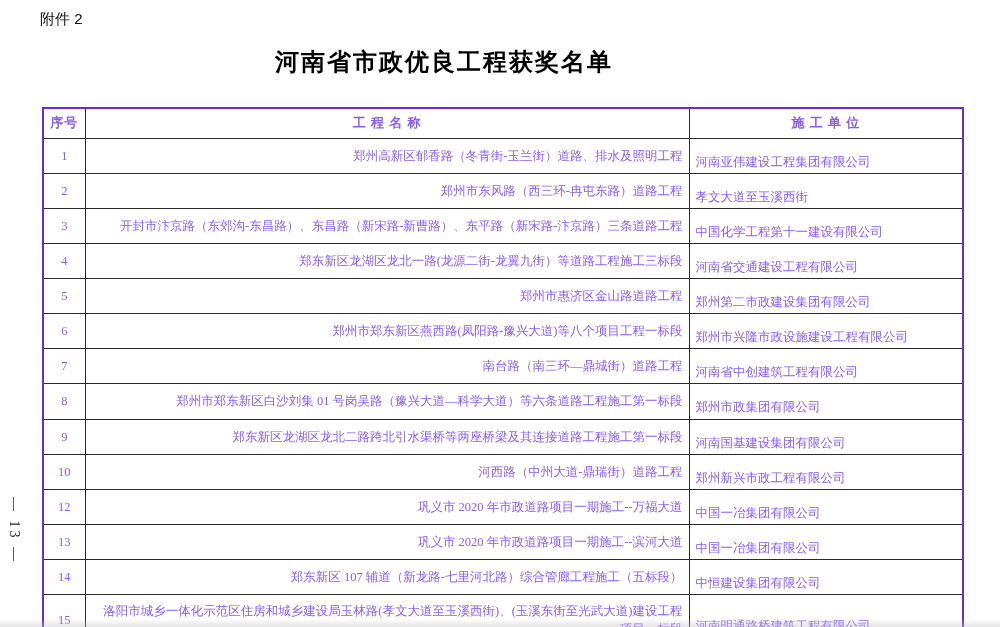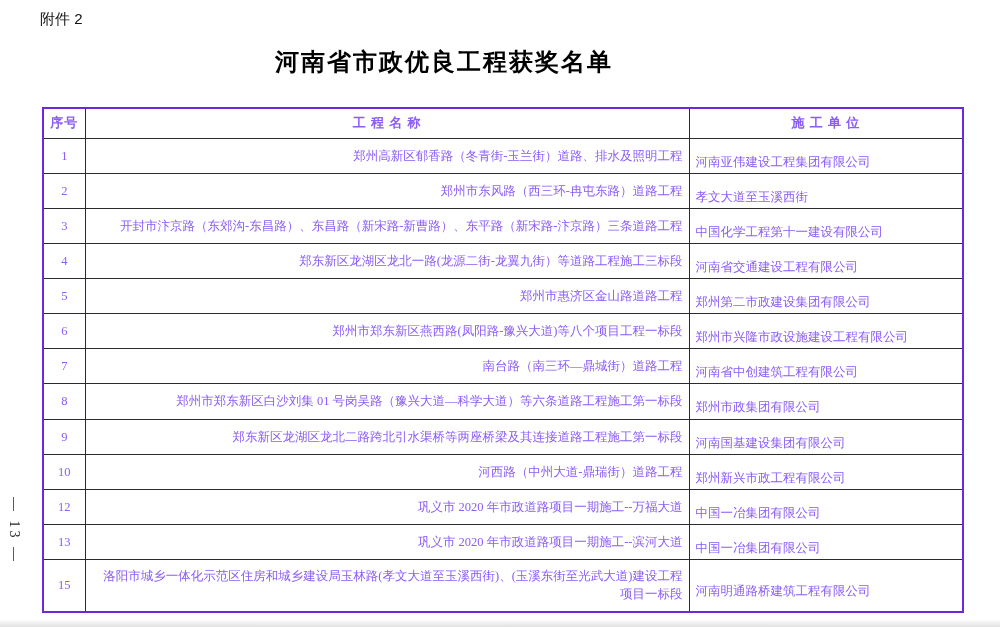--- a/index.html
+++ b/index.html
@@ -139,20 +139,25 @@
       <tr>
         <td class="no-cell">12</td>
         <td class="name-cell">巩义市 2020 年市政道路项目一期施工--万福大道</td>
         <td class="unit-cell">中国一冶集团有限公司</td>
       </tr>
       <tr>
         <td class="no-cell">13</td>
         <td class="name-cell">巩义市 2020 年市政道路项目一期施工--滨河大道</td>
         <td class="unit-cell">中国一冶集团有限公司</td>
       </tr>
+      <tr>
+        <td class="no-cell">14</td>
+        <td class="name-cell">郑东新区 107 辅道（新龙路-七里河北路）综合管廊工程施工（五标段）</td>
+        <td class="unit-cell">中恒建设集团有限公司</td>
+      </tr>
       <tr class="tall">
         <td class="no-cell">15</td>
         <td class="name-cell">洛阳市城乡一体化示范区住房和城乡建设局玉林路(孝文大道至玉溪西街)、(玉溪东街至光武大道)建设工程项目一标段</td>
         <td class="unit-cell">河南明通路桥建筑工程有限公司</td>
       </tr>
     </tbody>
   </table>
 
   <div class="page-number">— 13 —</div>
 

